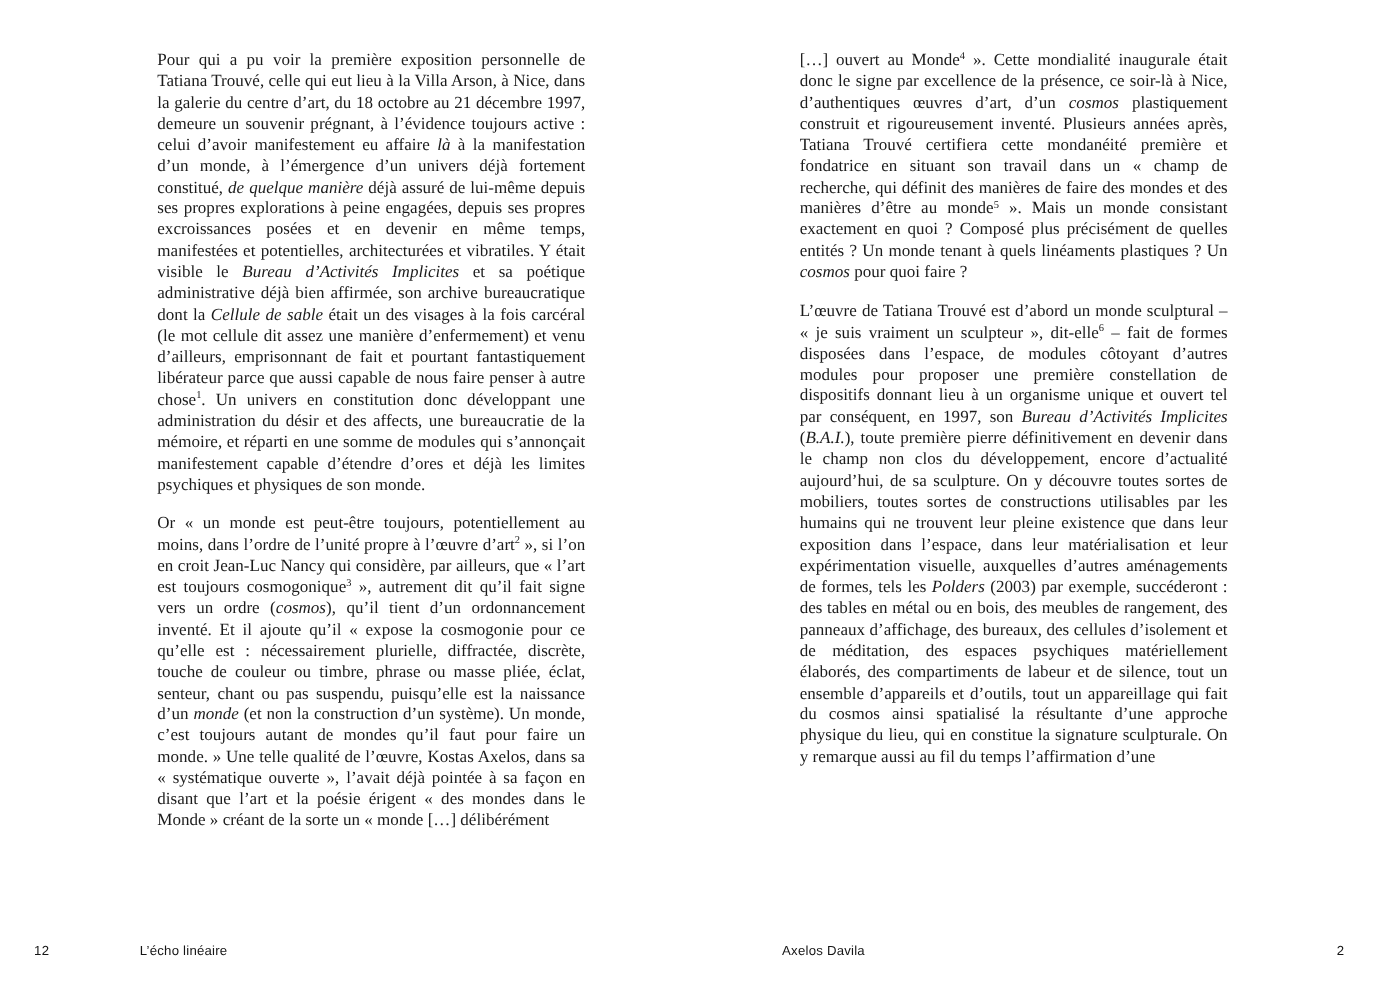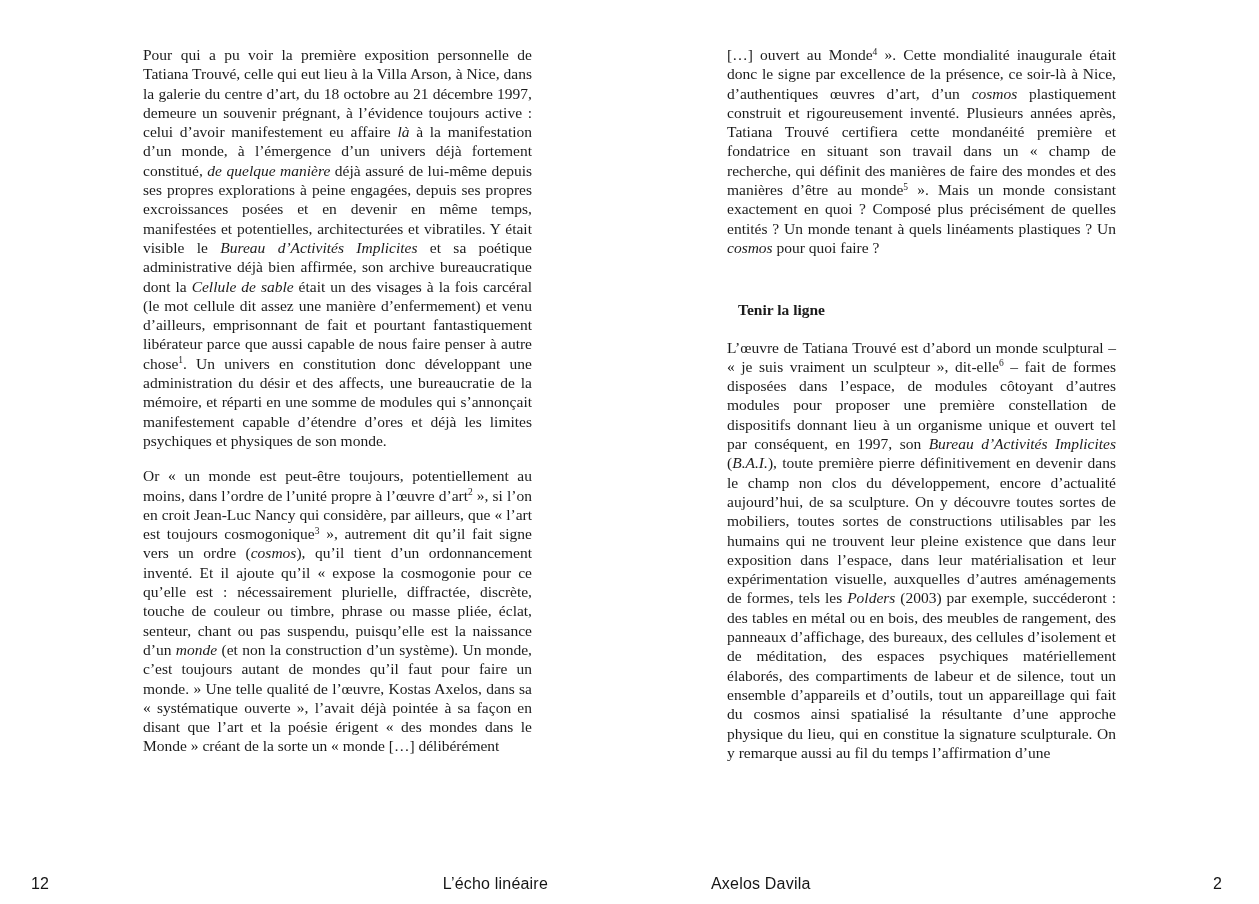--- a/index.html
+++ b/index.html
@@ -52,49 +52,47 @@
     line-height: 0;
     vertical-align: baseline;
     position: relative;
     top: -5.5px;
   }
 
   .folio, .runner {
     position: absolute;
     top: 858px;
     font-family: "Liberation Sans", sans-serif;
-    font-size: 16px;
+    font-size: 12px;
     line-height: 12px;
     letter-spacing: 0.2px;
     color: #151515;
     white-space: nowrap;
-    margin-top: 20px;
   }
   .folio-left   { left: 31px; }
   .folio-right  { right: 37px; }
-  .runner-left  { left: 127px; width: 421px; text-align: right; }
+  .runner-left  { left: 127px; width: 421px; text-align: left; }
   .runner-right { left: 711px; }
 </style>
 </head>
 <body>
 
 <div class="spread">
 
   <section>
     <div class="text-column col-left">
       <p class="body-par">Pour qui a pu voir la première exposition personnelle de Tatiana Trouvé, celle qui eut lieu à la Villa Arson, à Nice, dans la galerie du centre d’art, du 18 octobre au 21 décembre 1997, demeure un souvenir prégnant, à l’évidence toujours active&nbsp;: celui d’avoir manifestement eu affaire <i>là</i> à la manifestation d’un monde, à l’émergence d’un univers déjà fortement constitué, <i>de quelque manière</i> déjà assuré de lui-même depuis ses propres explorations à peine engagées, depuis ses propres excroissances posées et en devenir en même temps, manifestées et potentielles, architecturées et vibratiles. Y était visible le <i>Bureau d’Activités Implicites</i> et sa poétique administrative déjà bien affirmée, son archive bureaucratique dont la <i>Cellule de sable</i> était un des visages à la fois carcéral (le mot cellule dit assez une manière d’enfermement) et venu d’ailleurs, emprisonnant de fait et pourtant fantastiquement libérateur parce que aussi capable de nous faire penser à autre chose<sup>1</sup>. Un univers en constitution donc développant une administration du désir et des affects, une bureaucratie de la mémoire, et réparti en une somme de modules qui s’annonçait manifestement capable d’étendre d’ores et déjà les limites psychiques et physiques de son monde.</p>
       <p class="body-par par-gap">Or «&nbsp;un monde est peut-être toujours, potentiellement au moins, dans l’ordre de l’unité propre à l’œuvre d’art<sup>2</sup>&nbsp;», si l’on en croit Jean-Luc Nancy qui considère, par ailleurs, que «&nbsp;l’art est toujours cosmogonique<sup>3</sup>&nbsp;», autrement dit qu’il fait signe vers un ordre (<i>cosmos</i>), qu’il tient d’un ordonnancement inventé. Et il ajoute qu’il «&nbsp;expose la cosmogonie pour ce qu’elle est&nbsp;: nécessairement plurielle, diffractée, discrète, touche de couleur ou timbre, phrase ou masse pliée, éclat, senteur, chant ou pas suspendu, puisqu’elle est la naissance d’un <i>monde</i> (et non la construction d’un système). Un monde, c’est toujours autant de mondes qu’il faut pour faire un monde.&nbsp;» Une telle qualité de l’œuvre, Kostas Axelos, dans sa «&nbsp;systématique ouverte&nbsp;», l’avait déjà pointée à sa façon en disant que l’art et la poésie érigent «&nbsp;des mondes dans le Monde&nbsp;» créant de la sorte un «&nbsp;monde […] délibérément</p>
     </div>
     <div class="folio folio-left">12</div>
     <div class="runner runner-left">L’écho linéaire</div>
   </section>
 
   <section>
     <div class="text-column col-right">
       <p class="body-par">[…] ouvert au Monde<sup>4</sup>&nbsp;». Cette mondialité inaugurale était donc le signe par excellence de la présence, ce soir-là à Nice, d’authentiques œuvres d’art, d’un <i>cosmos</i> plastiquement construit et rigoureusement inventé. Plusieurs années après, Tatiana Trouvé certifiera cette mondanéité première et fondatrice en situant son travail dans un «&nbsp;champ de recherche, qui définit des manières de faire des mondes et des manières d’être au monde<sup>5</sup>&nbsp;». Mais un monde consistant exactement en quoi&nbsp;? Composé plus précisément de quelles entités&nbsp;? Un monde tenant à quels linéaments plastiques&nbsp;? Un <i>cosmos</i> pour quoi faire&nbsp;?</p>
-      <h2 class="section-heading">Tenir la ligne</h2>
       <p class="body-par">L’œuvre de Tatiana Trouvé est d’abord un monde sculptural – «&nbsp;je suis vraiment un sculpteur&nbsp;», dit-elle<sup>6</sup> – fait de formes disposées dans l’espace, de modules côtoyant d’autres modules pour proposer une première constellation de dispositifs donnant lieu à un organisme unique et ouvert tel par conséquent, en 1997, son <i>Bureau d’Activités Implicites</i> (<i>B.A.I.</i>), toute première pierre définitivement en devenir dans le champ non clos du développement, encore d’actualité aujourd’hui, de sa sculpture. On y découvre toutes sortes de mobiliers, toutes sortes de constructions utilisables par les humains qui ne trouvent leur pleine existence que dans leur exposition dans l’espace, dans leur matérialisation et leur expérimentation visuelle, auxquelles d’autres aménagements de formes, tels les <i>Polders</i> (2003) par exemple, succéderont&nbsp;: des tables en métal ou en bois, des meubles de rangement, des panneaux d’affichage, des bureaux, des cellules d’isolement et de méditation, des espaces psychiques matériellement élaborés, des compartiments de labeur et de silence, tout un ensemble d’appareils et d’outils, tout un appareillage qui fait du cosmos ainsi spatialisé la résultante d’une approche physique du lieu, qui en constitue la signature sculpturale. On y remarque aussi au fil du temps l’affirmation d’une</p>
     </div>
     <div class="folio folio-right">2</div>
     <div class="runner runner-right">Axelos Davila</div>
   </section>
 
 </div>
 
 </body></html>

